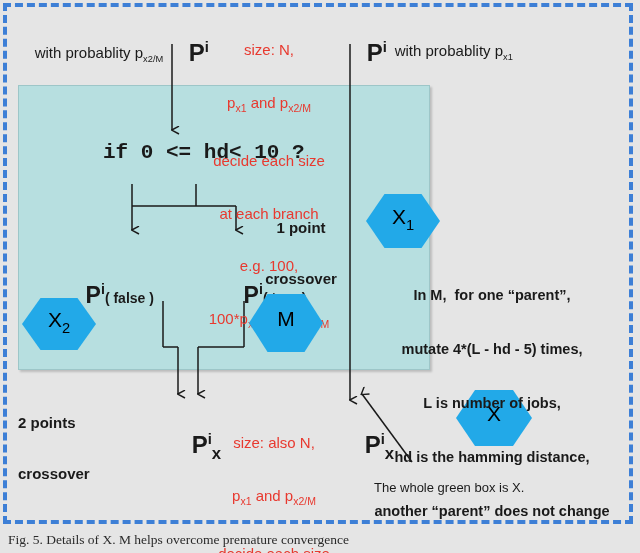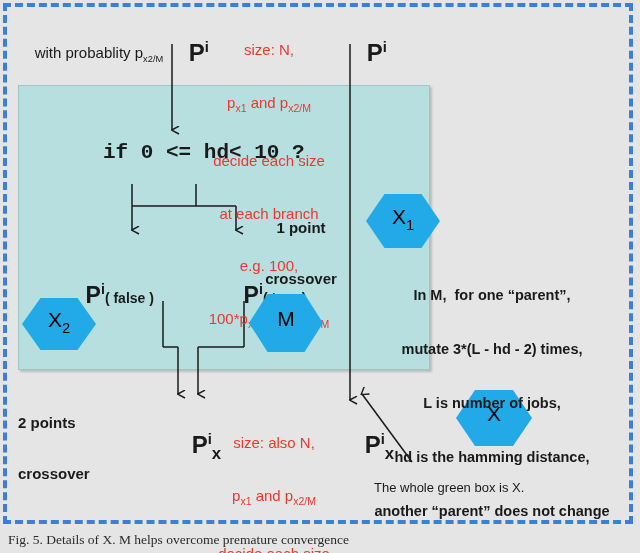--- a/index.html
+++ b/index.html
@@ -135,20 +135,23 @@
   </div>
 
   <div class="txt bold" style="left:162px; top:12px; font-size:24px;">
     <span>P</span><span class="sup">i</span>
   </div>
 
   <div class="txt bold" style="left:340px; top:12px; font-size:24px;">
     <span>P</span><span class="sup">i</span>
   </div>
 
+  <div class="txt" style="left:378px; top:26px; font-size:15px;">
+    <span>with probablity p</span><span class="sub">x1</span>
+  </div>
 
   <div class="txt red ctr" style="left:198px; top:6px; width:142px; font-size:15px; line-height:17.5px;">
     <div>size: N,</div>
     <div><span>p</span><span class="subn">x1</span><span> and p</span><span class="subn">x2/M</span></div>
     <div>decide each size</div>
     <div>at each branch</div>
     <div>e.g. 100,</div>
     <div><span>100*p</span><span class="subn">x1</span><span>  100*p</span><span class="subn">x2/M</span></div>
   </div>
 
@@ -179,21 +182,21 @@
   <div class="hex" style="left:249px; top:294px; width:74px; height:58px; font-size:21px;">
     <span><span>M</span><span class="subn"></span></span>
   </div>
 
   <div class="hex" style="left:456px; top:390px; width:76px; height:56px; font-size:21px;">
     <span><span>X</span><span class="subn"></span></span>
   </div>
 
   <div class="txt bold ctr" style="left:348px; top:250px; width:288px; font-size:14.5px; line-height:18px;">
     <div>In M,  for one “parent”,</div>
-    <div>mutate 3*(L - hd - 2) times,</div>
+    <div>mutate 4*(L - hd - 5) times,</div>
     <div>L is number of jobs,</div>
     <div>hd is the hamming distance,</div>
     <div>another “parent” does not change</div>
   </div>
 
   <div class="txt bold" style="left:18px; top:380px; font-size:15px; line-height:17px;">
     <div>2 points</div>
     <div>crossover</div>
   </div>
 

